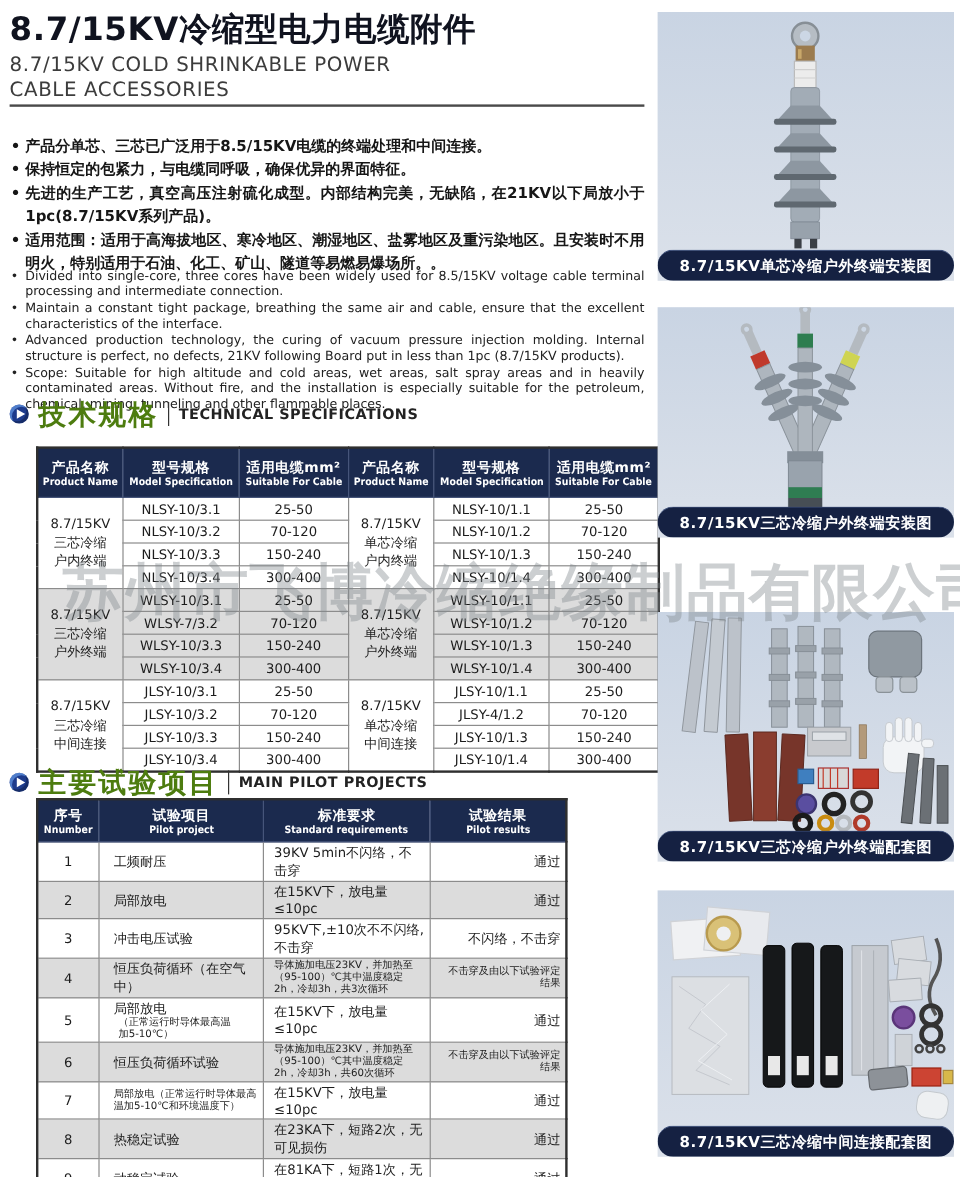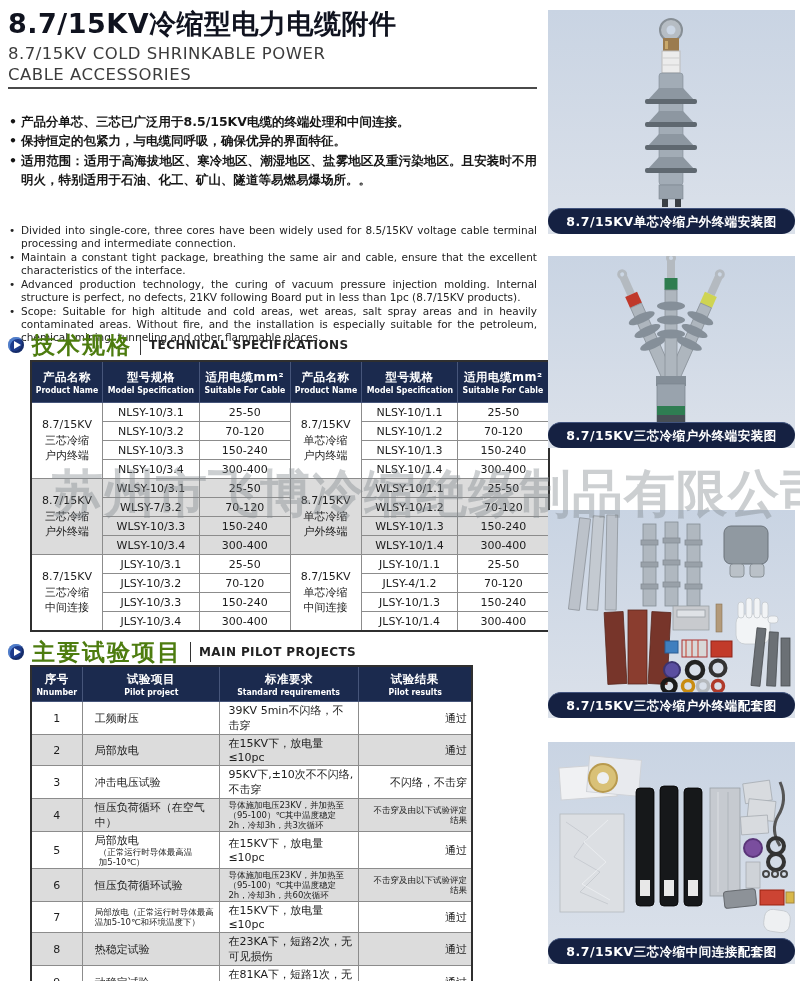--- a/index.html
+++ b/index.html
@@ -35,21 +35,21 @@
     border-left:7px solid #fff;border-top:4px solid transparent;border-bottom:4px solid transparent;}
   .sec-cn{font-size:23px;font-weight:bold;color:#4d7c0f;letter-spacing:2px;}
   .sec-sep{width:1px;height:20px;background:#333;}
   .sec-en{font-size:12px;font-weight:bold;color:#222;letter-spacing:.4px;}
   
   table{border-collapse:collapse;position:absolute;left:30px;background:#fff;border:2px solid #2f2f2f;}
   th{background:#1b2a4e;color:#fff;border:1px solid #46557a;padding:2px 1px;vertical-align:middle;}
   th .hcn{font-size:11.5px;font-weight:bold;letter-spacing:.5px;}
   th .hen{font-size:8.5px;font-weight:bold;transform:scaleX(.92);transform-origin:center;white-space:nowrap;}
   td{border:1px solid #8c8c8c;color:#1c1c1c;}
-  #spec-table{top:360px;width:443px;}
+  #spec-table{top:372px;width:443px;}
   #spec-table th{height:36px;}
   #spec-table td{font-size:11px;text-align:center;height:18px;padding:0 2px;}
   #spec-table td.gname{font-size:11px;line-height:1.45;}
   #spec-table tr.galt td{background:#dcdcdc;}
   #spec-table tr.gstart td{border-top:1.5px solid #4a4a4a;}
   #pilot-table{top:665px;width:443px;}
   #pilot-table th{height:30px;}
   #pilot-table td{font-size:11px;height:17px;padding:1px 4px;}
   #pilot-table td.no{text-align:center;width:42px;}
   #pilot-table td.proj{text-align:left;padding-left:12px;}
@@ -81,20 +81,21 @@
 <h1 class="title">8.7/15KV冷缩型电力电缆附件</h1>
 <div class="subtitle">
   <span>8.7/15KV COLD SHRINKABLE POWER</span><br>
   <span>CABLE ACCESSORIES</span>
 </div>
 <div class="rule"></div>
 
 <ul class="blist bullets-cn" id="bullets-cn">
     <li>产品分单芯、三芯已广泛用于8.5/15KV电缆的终端处理和中间连接。</li>
     <li>保持恒定的包紧力，与电缆同呼吸，确保优异的界面特征。</li>
+    <li>先进的生产工艺，真空高压注射硫化成型。内部结构完美，无缺陷，在21KV以下局放小于1pc(8.7/15KV系列产品)。</li>
     <li>适用范围：适用于高海拔地区、寒冷地区、潮湿地区、盐雾地区及重污染地区。且安装时不用明火，特别适用于石油、化工、矿山、隧道等易燃易爆场所。。</li>
   </ul>
 <ul class="blist bullets-en" id="bullets-en">
     <li>Divided into single-core, three cores have been widely used for 8.5/15KV voltage cable terminal processing and intermediate connection.</li>
     <li>Maintain a constant tight package, breathing the same air and cable, ensure that the excellent characteristics of the interface.</li>
     <li>Advanced production technology, the curing of vacuum pressure injection molding. Internal structure is perfect, no defects, 21KV following Board put in less than 1pc (8.7/15KV products).</li>
     <li>Scope: Suitable for high altitude and cold areas, wet areas, salt spray areas and in heavily contaminated areas. Without fire, and the installation is especially suitable for the petroleum, chemical, mining, tunneling and other flammable places.</li>
   </ul>
 
 <div class="sec-head sec1">

